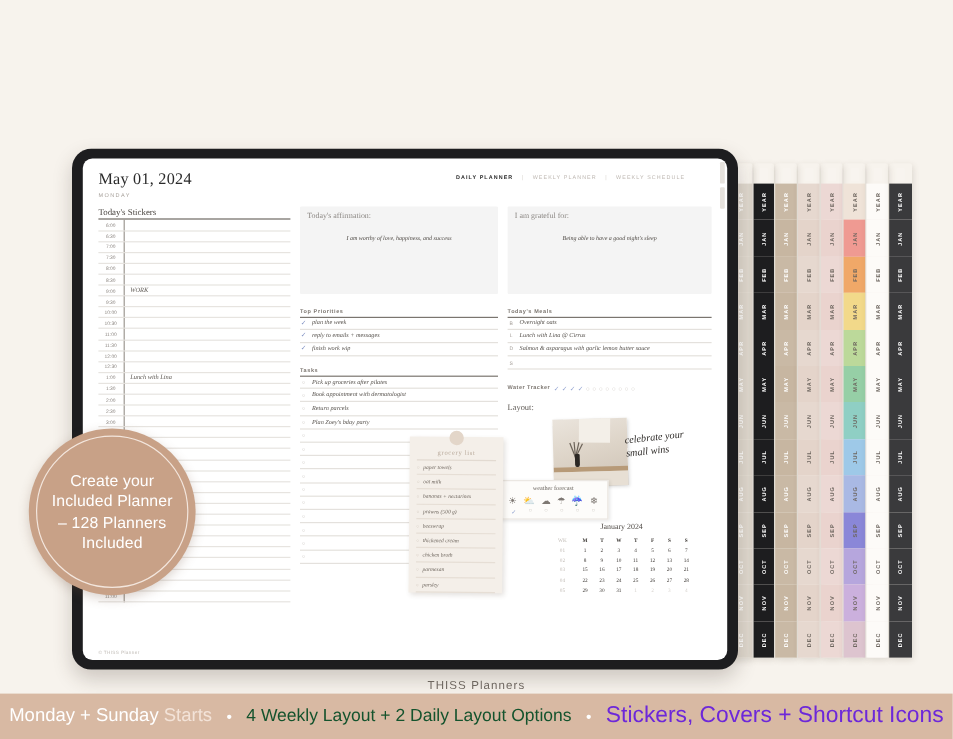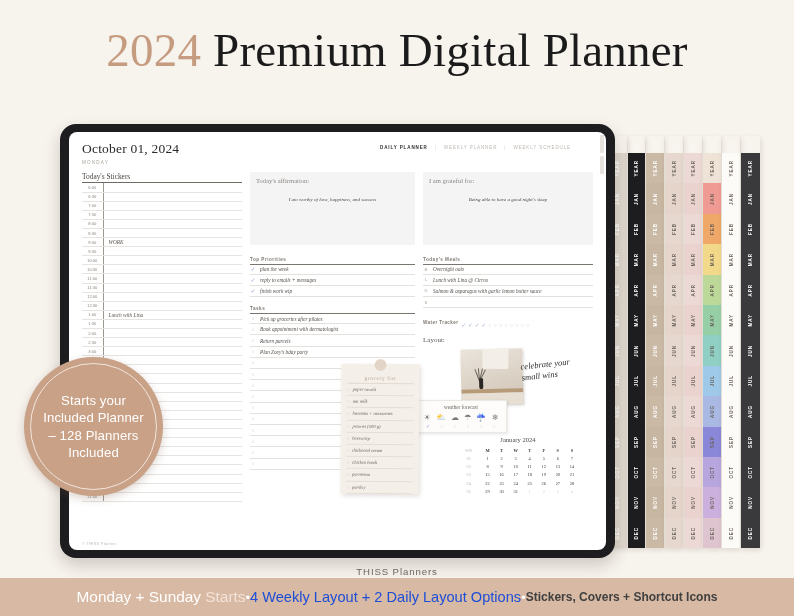--- a/index.html
+++ b/index.html
@@ -291,38 +291,34 @@
 
   .brandline {
     position: absolute; left: 0; right: 0; top: 566px;
     text-align: center; font-size: 9.6px; letter-spacing: .9px; color: #6d665f;
   }
 
   
   .footer {
     position: absolute; left: 0; bottom: 0; width: 794px; height: 38px;
     background: #d8b9a3;
-    display: flex; align-items: center; justify-content: center; 
+    display: flex; align-items: center; justify-content: center; gap: 12px;
   }
   .footer .f1 { font-size: 15.4px; color: #ffffff; }
   .footer .f1 .lite { color: #f3e3d8; }
-  .footer .f2 { font-size: 14.6px; color: #1d4ed8; }
-  .footer .f3 { font-size: 12px; color: #404040; font-weight: bold; }
+  .footer .f2 { font-size: 14.6px; color: #14532d; }
+  .footer .f3 { font-size: 19px; color: #6d28d9; }
   .footer .dot { color: #ffffff; font-size: 13px; }
 </style>
 </head>
 <body>
 
 <div class="page-bg"></div>
 
 <div class="hero">
-  <div class="hero-title">
-    <span class="hero-year">2024</span>
-    <span>Premium Digital Planner</span>
-  </div>
 </div>
 
 <div id="tabs-root">
     <div class="tabstack" style="left: 607px; width: 20px;">
       <div class="grip"></div>
       <div class="tb" style="background: rgb(222, 215, 205);">
         <span>YEAR</span>
       </div>
       <div class="tb" style="background: rgb(222, 215, 205);">
         <span>JAN</span>
@@ -656,21 +652,21 @@
       </div>
     </div>
   </div>
 
 <div class="tablet">
   <div class="screen">
     <div class="sheet">
 
       <div class="ph-row">
         <div>
-          <div class="ph-date">October 01, 2024</div>
+          <div class="ph-date">May 01, 2024</div>
           <div class="ph-day">MONDAY</div>
         </div>
         <div class="ph-nav" id="nav-root">
             <span class="active">DAILY PLANNER</span>
             <span class="sep">|</span>
             <span>WEEKLY PLANNER</span>
             <span class="sep">|</span>
             <span>WEEKLY SCHEDULE</span>
           </div>
       </div>
@@ -1101,21 +1097,21 @@
         <div class="sb"></div>
           <div class="sb"></div>
       </div>
     </div>
   </div>
 </div>
 
 <div class="badge">
   <div class="inner">
     <div class="btxt">
-      <div>Starts your</div>
+      <div>Create your</div>
       <div>Included Planner</div>
       <div>– 128 Planners</div>
       <div>Included</div>
     </div>
   </div>
 </div>
 
 <div class="brandline">THISS Planners</div>
 
 <div class="footer">

